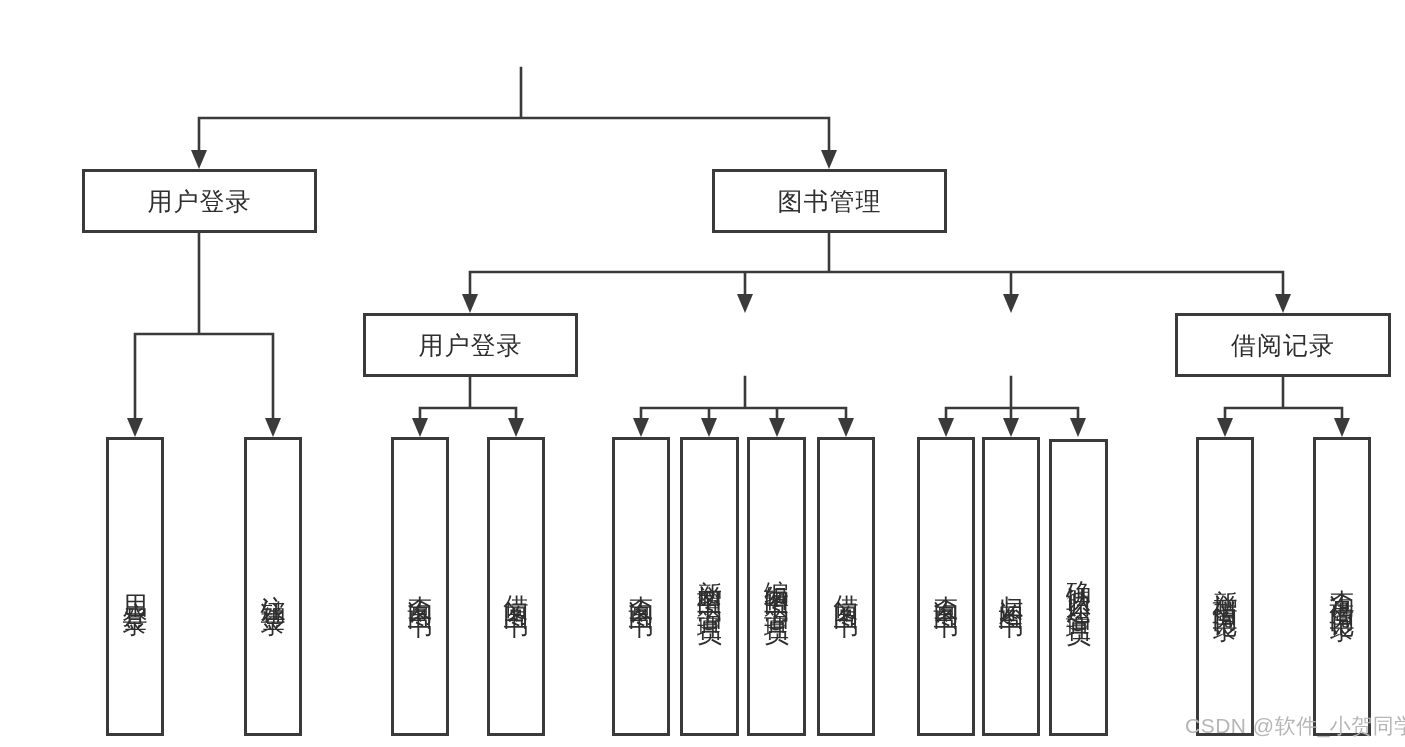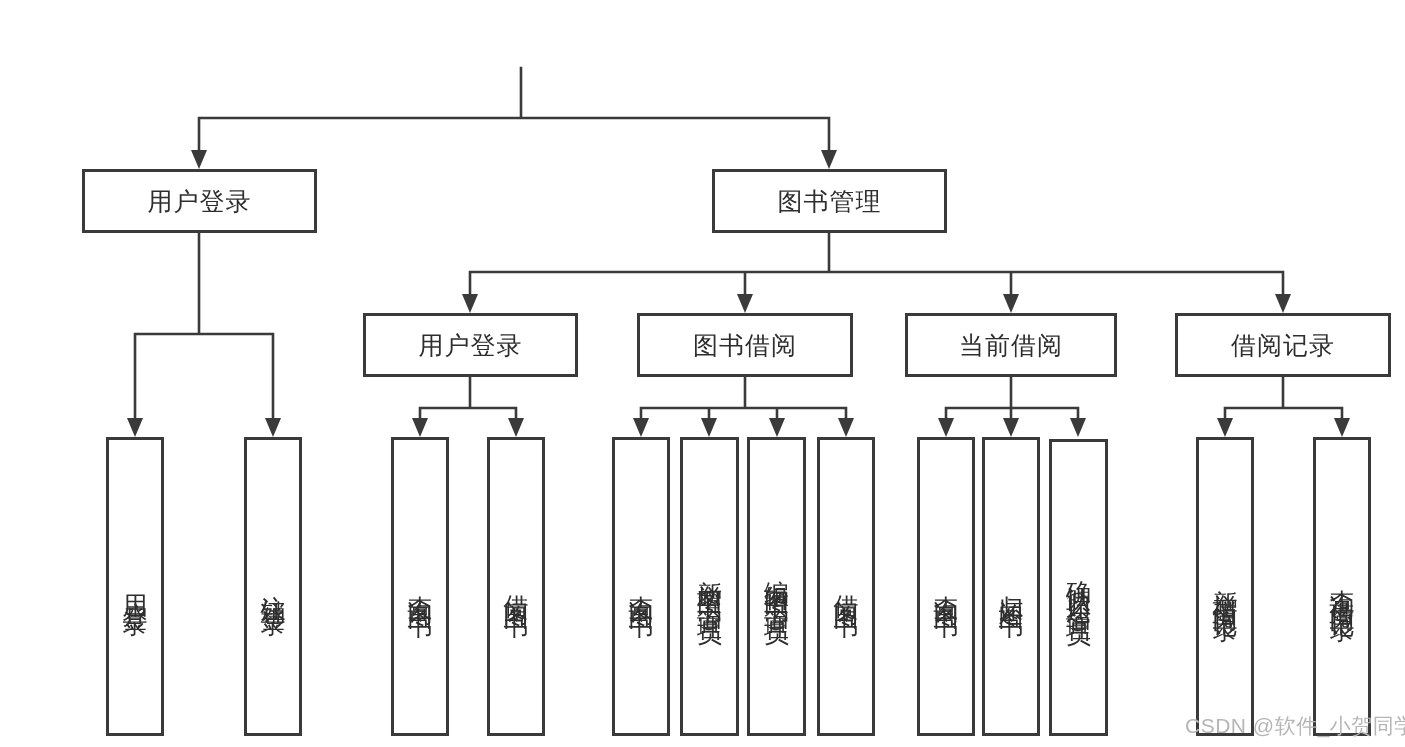--- a/index.html
+++ b/index.html
@@ -112,26 +112,20 @@
   <div class="hbox" style="left:82px; top:169px; width:235px; height:64px;">
     <span class="label">用户登录</span>
   </div>
   <div class="hbox" style="left:712px; top:169px; width:235px; height:64px;">
     <span class="label">图书管理</span>
   </div>
 
   <div class="hbox" style="left:363px; top:313px; width:215px; height:64px;">
     <span class="label">用户登录</span>
   </div>
-  <div class="hbox" style="left:637px; top:313px; width:216px; height:64px;">
-    <span class="label">图书借阅</span>
-  </div>
-  <div class="hbox" style="left:905px; top:313px; width:212px; height:64px;">
-    <span class="label">当前借阅</span>
-  </div>
   <div class="hbox" style="left:1175px; top:313px; width:216px; height:64px;text-align:right;">
     <span class="label">借阅记录</span>
   </div>
 
   <div class="vbox" style="left:106px; top:437px; width:58px; height:299px;">
     <span class="label">用户登录</span>
   </div>
   <div class="vbox" style="left:244px; top:437px; width:58px; height:299px;">
     <span class="label">注销登录</span>
   </div>

